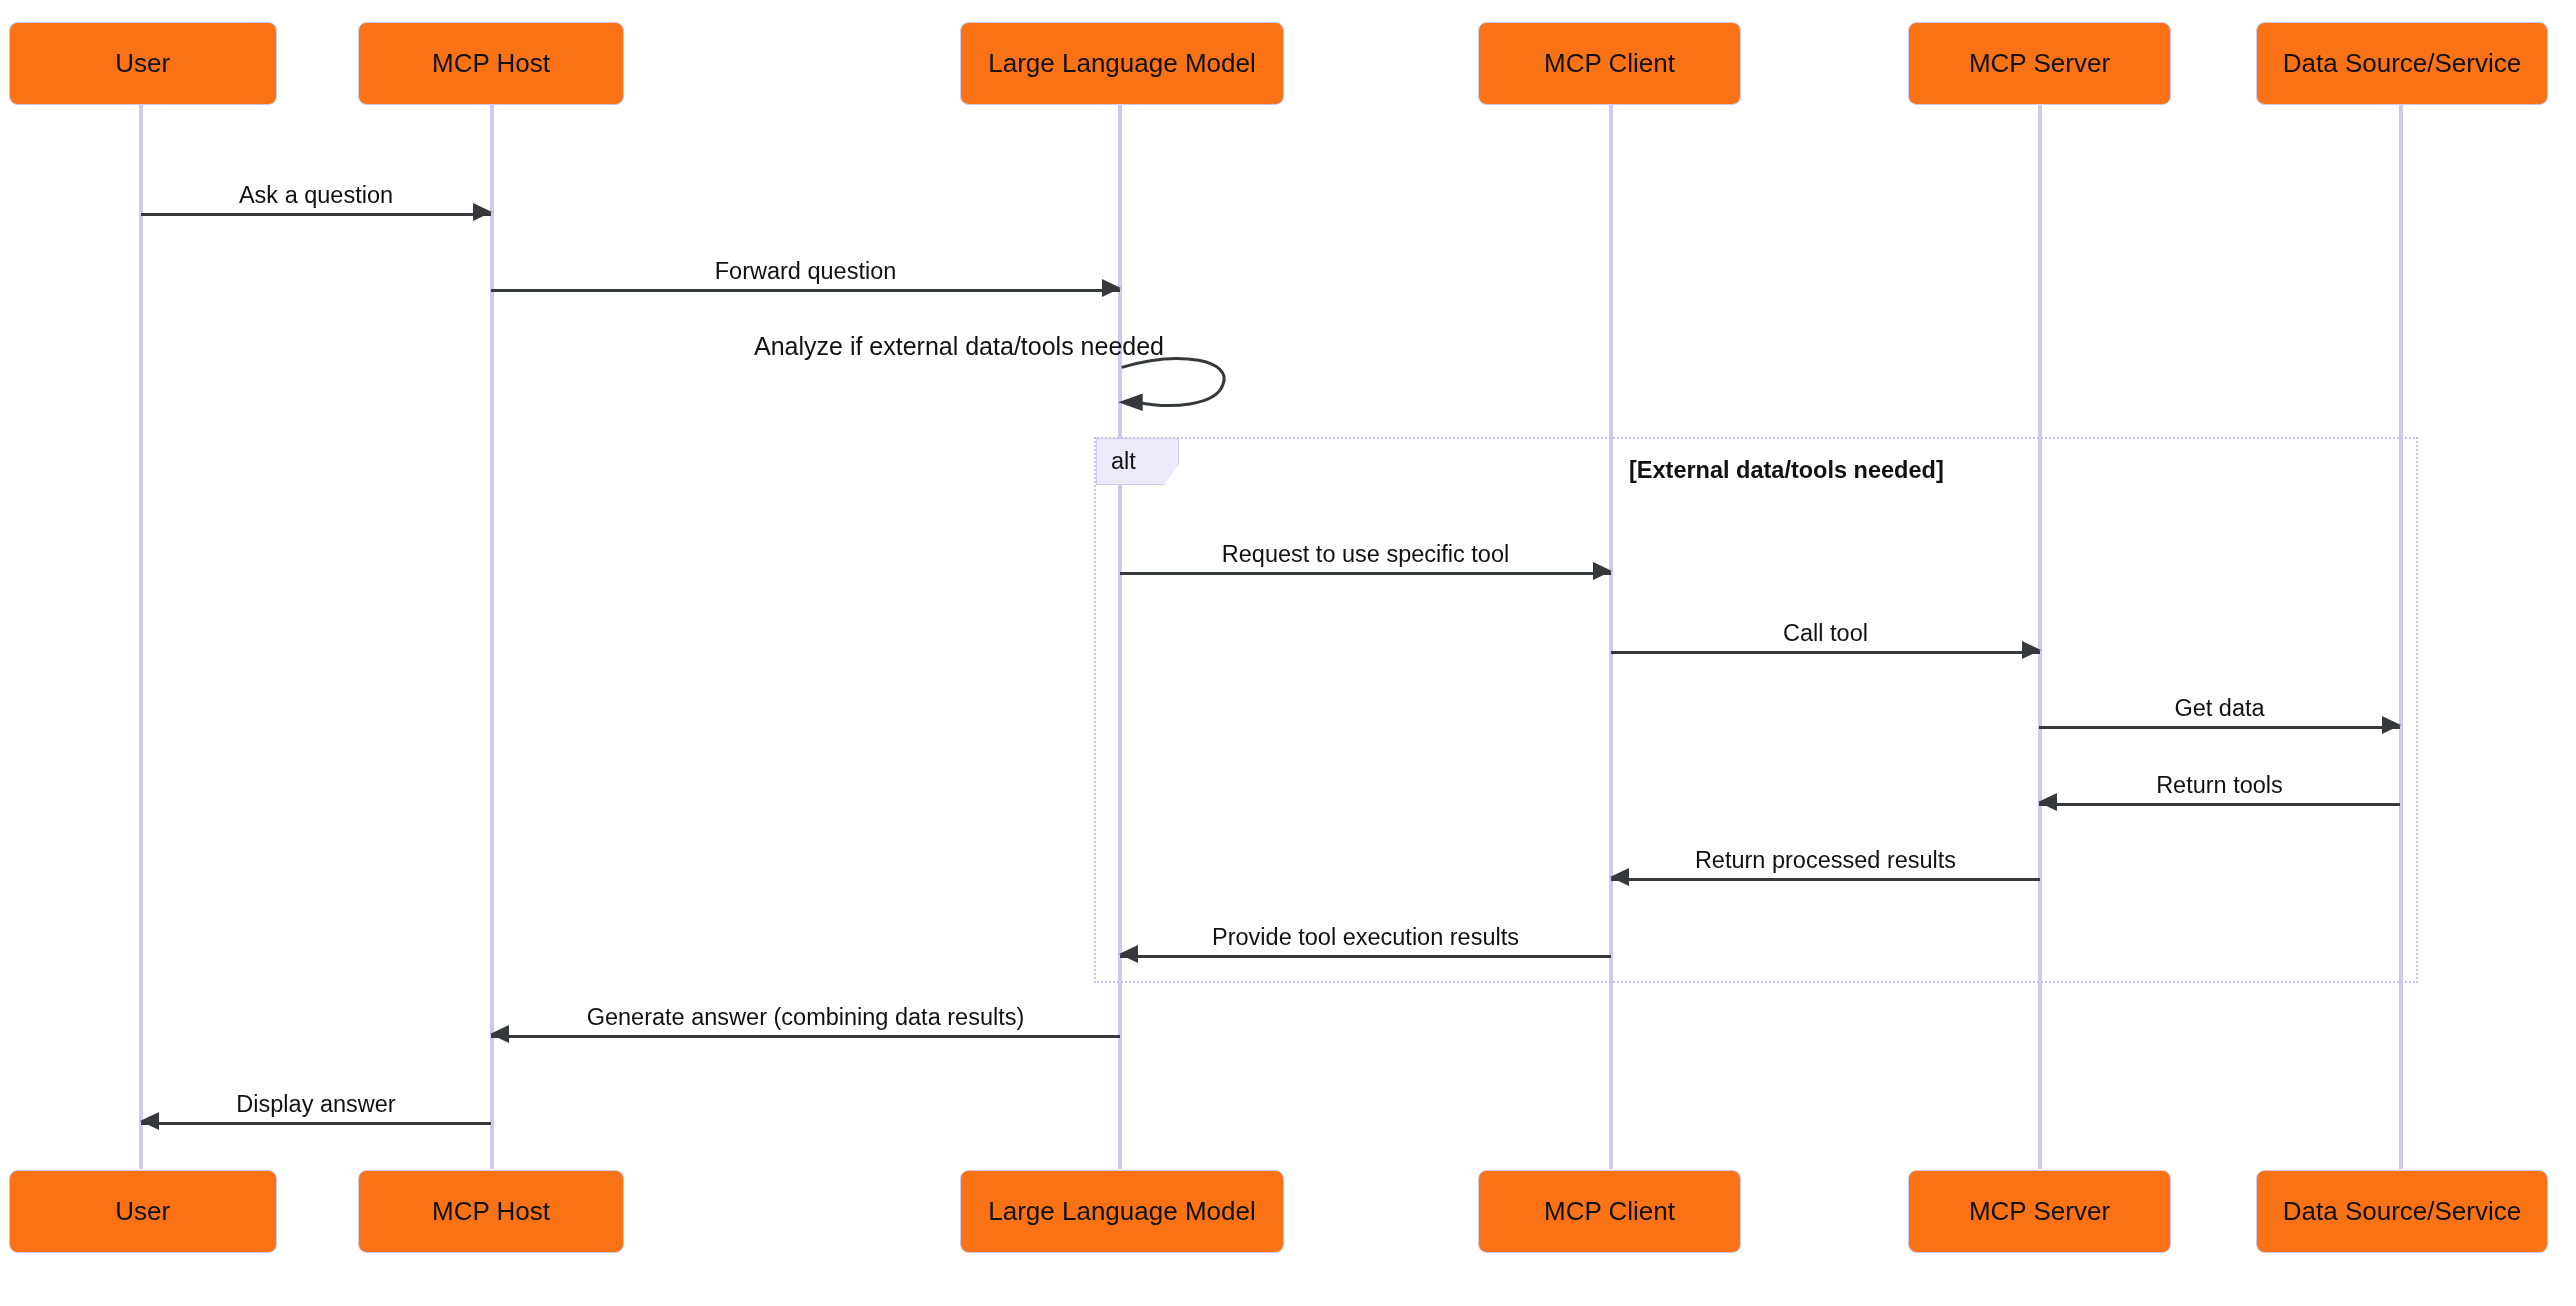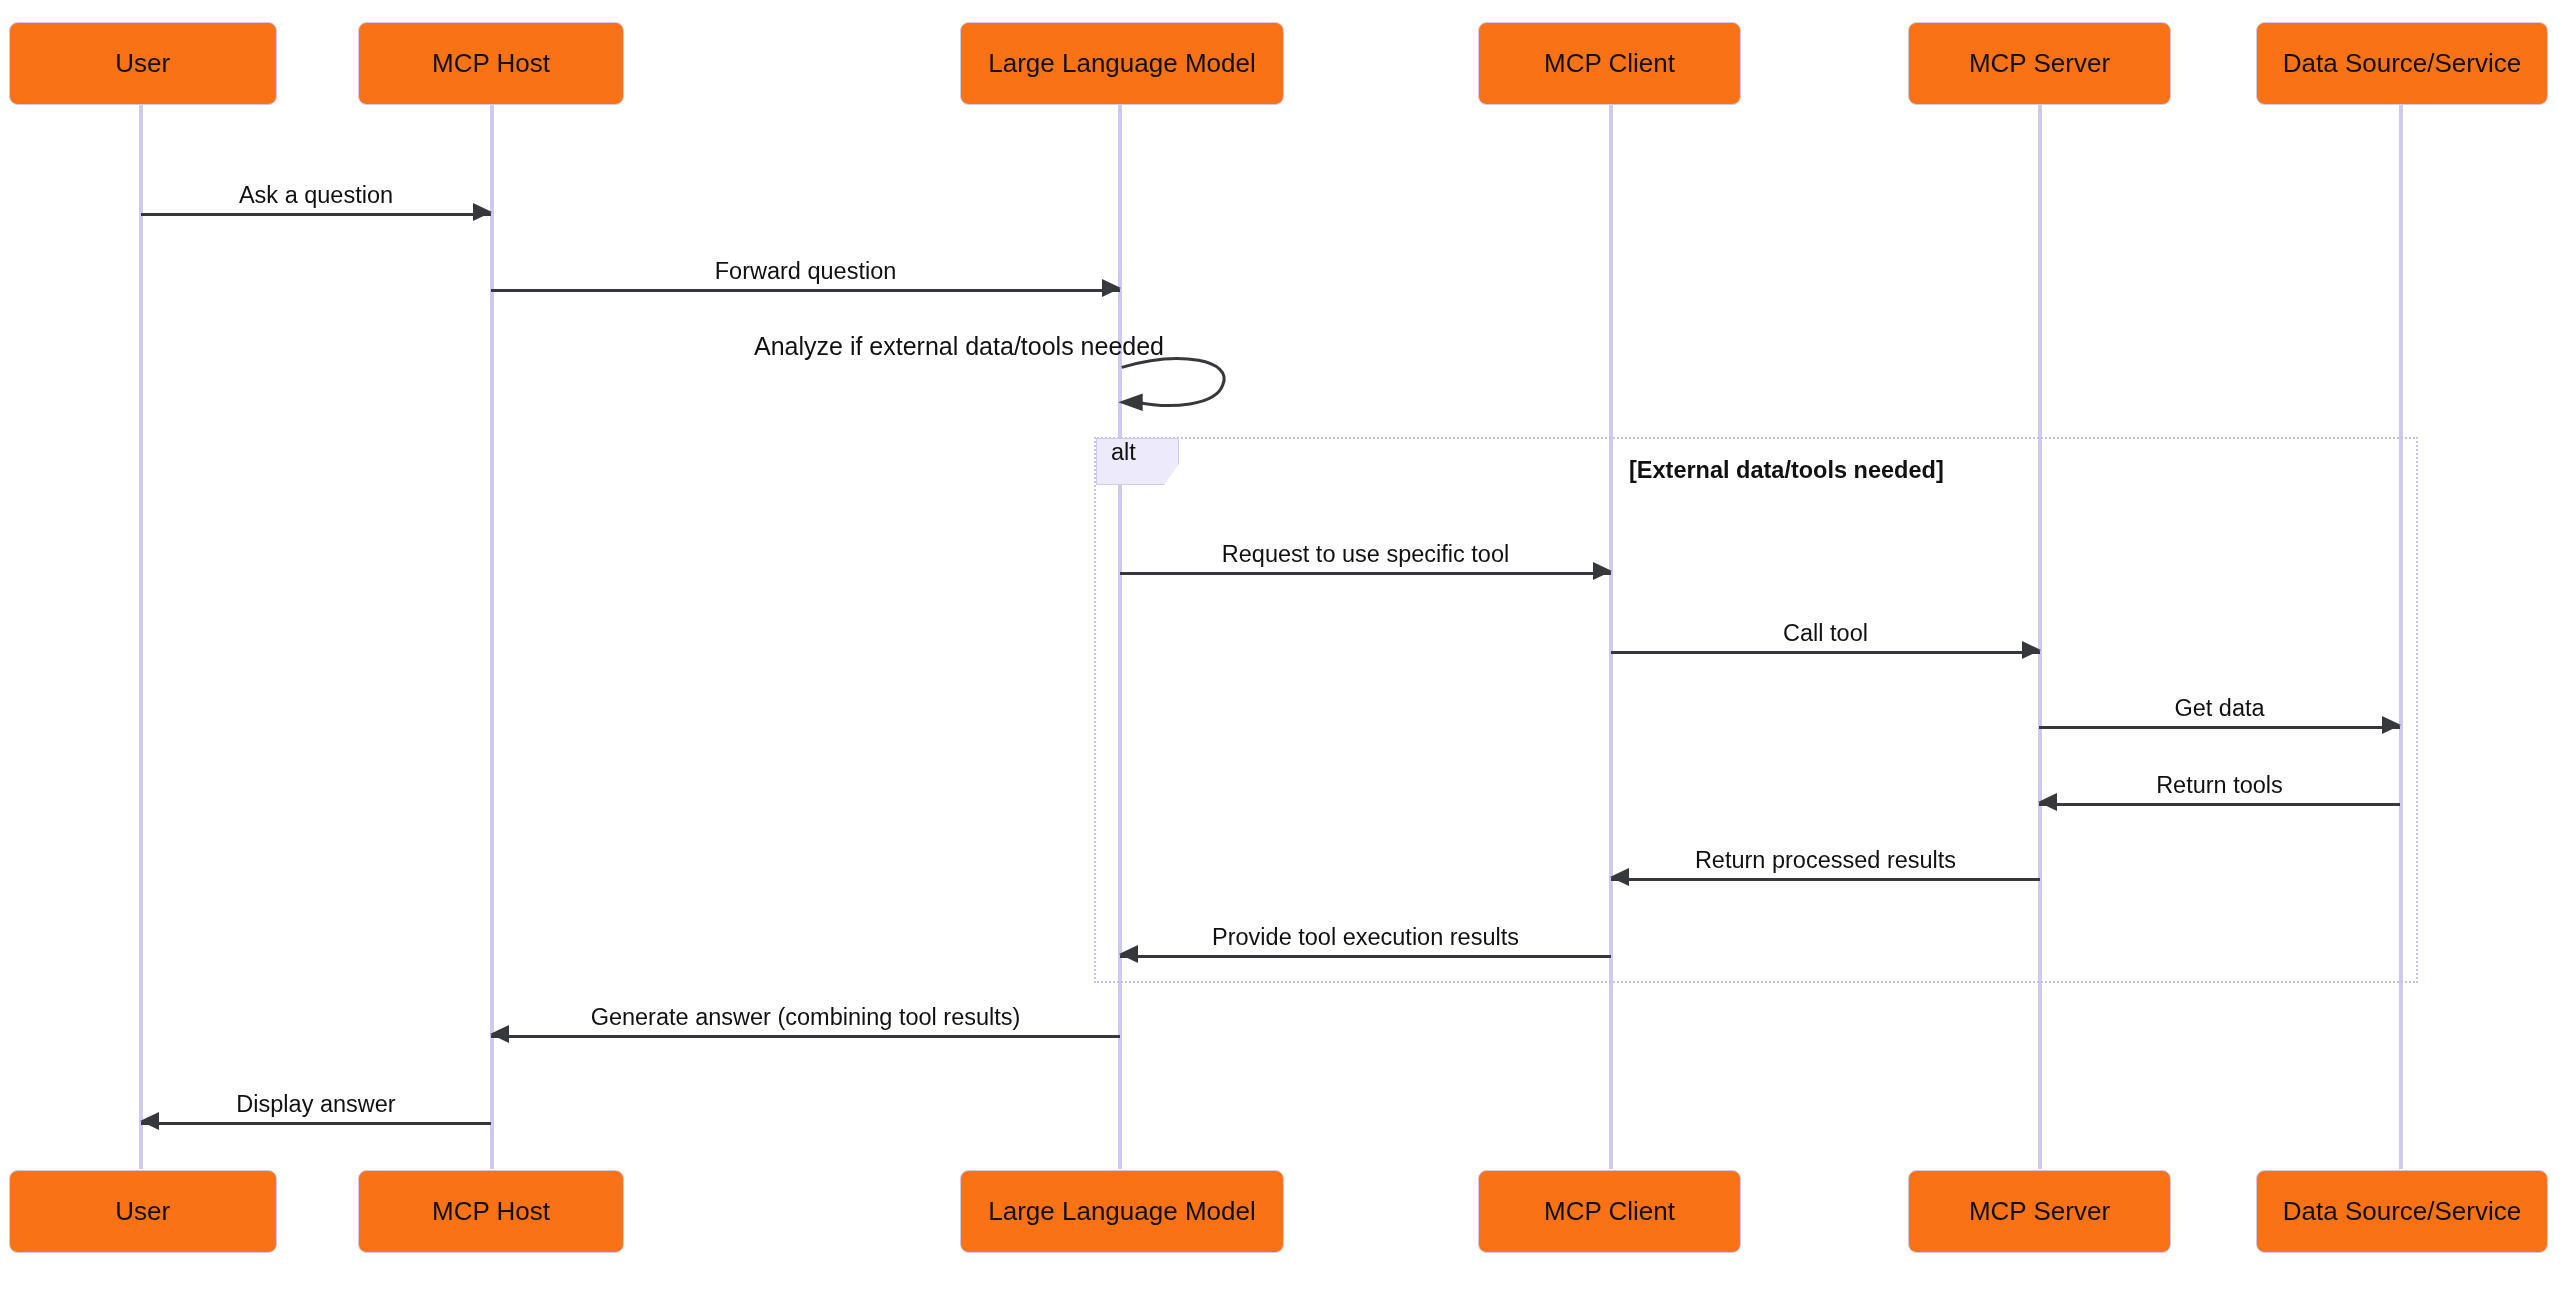--- a/index.html
+++ b/index.html
@@ -68,21 +68,21 @@
     border:2.6px dotted #C6C0EA;
     box-sizing:border-box;
     background:transparent;
   }
   .fragment-tab{
     position:absolute;
     background:#ECEAFB;
     border:1.3px solid #CFC9F0;
     font-size:23.5px;
     color:#111111;
-    display:flex;align-items:flex-start;
+    display:flex;align-items:center;
     padding-left:14px;
     box-sizing:border-box;
     -webkit-clip-path:polygon(0 0, 100% 0, 100% 55%, 82% 100%, 0 100%);
     clip-path:polygon(0 0, 100% 0, 100% 55%, 82% 100%, 0 100%);
   }
   .fragment-cond{
     position:absolute;
     font-size:23.5px;
     color:#111111;
     white-space:nowrap;
@@ -152,21 +152,21 @@
         <div class="label">Return processed results</div>
       </div>
       <div class="msg left" style="left: 1120px; top: 955px; width: 491px;">
         <div class="line"></div>
         <div class="head"></div>
         <div class="label">Provide tool execution results</div>
       </div>
       <div class="msg left" style="left: 491px; top: 1035px; width: 629px;">
         <div class="line"></div>
         <div class="head"></div>
-        <div class="label">Generate answer (combining tool results)</div>
+        <div class="label">Generate answer (combining data results)</div>
       </div>
       <div class="msg left" style="left: 141px; top: 1122px; width: 350px;">
         <div class="line"></div>
         <div class="head"></div>
         <div class="label">Display answer</div>
       </div>
     </div>
   <div id="actors-top">
       <div class="actor" style="left: 8.7px; top: 22px; width: 268px; height: 83px;">
         <span>User</span>

